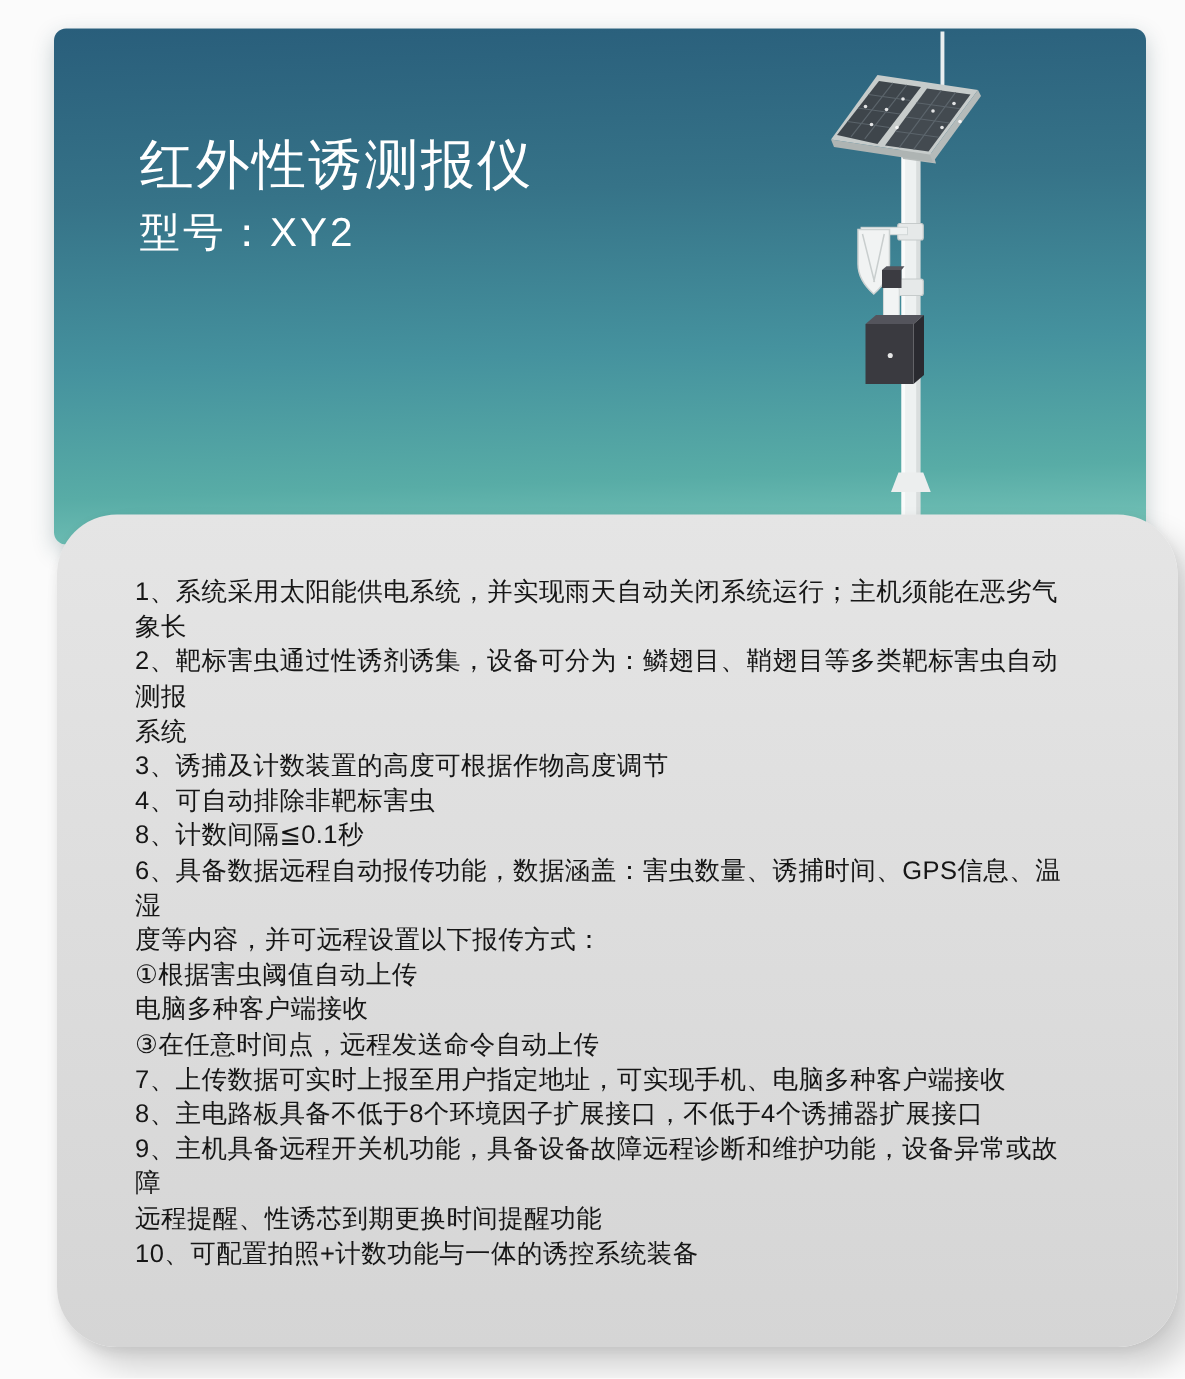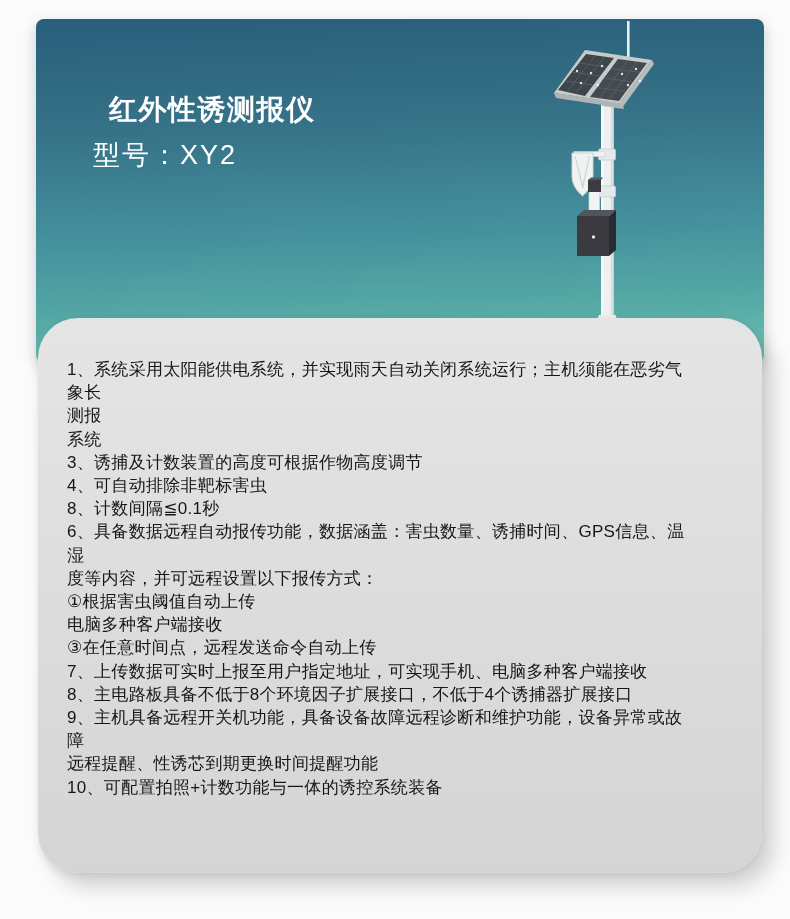--- a/index.html
+++ b/index.html
@@ -10,37 +10,37 @@
   }
   
   .hero{
     position:absolute;left:36px;top:19px;width:728px;height:344px;
     border-radius:8px;
     background:linear-gradient(178deg,#295e7b 0%,#367388 32%,#45929e 62%,#58aca6 85%,#7ac7bb 100%);
     box-shadow:0 5px 14px rgba(30,70,80,.25);
   }
   .hero-text{position:absolute;left:57px;top:72px;color:#ffffff;}
   .hero-title{
-    font-size:28px;font-weight:bold;letter-spacing:1.5px;line-height:37px;
+    font-size:36px;font-weight:normal;letter-spacing:1.5px;line-height:37px;
     white-space:nowrap;
-    margin-left:16px;
   }
   .hero-model{
     font-size:27px;font-weight:400;letter-spacing:2px;margin-top:9px;
     white-space:nowrap;
   }
   .hero-desc{margin-top:25px;font-size:18.5px;line-height:22px;letter-spacing:.5px;}
   .hero-desc .desc-line{white-space:nowrap;}
   .illustration{position:absolute;left:414px;top:0;width:314px;height:344px;}
   
   .card{
-    position:absolute;left:38px;top:318px;width:724px;height:555px;
+    position:absolute;left:38px;top:343px;width:724px;height:555px;
     border-radius:40px;
     background:linear-gradient(180deg,#e5e5e5 0%,#dcdcdc 55%,#d5d5d5 100%);
     box-shadow:12px 14px 20px rgba(0,0,0,.16),0 3px 8px rgba(0,0,0,.08);
+    padding-left:23px;
   }
   .features{
     padding:40px 22px 0 29px;
     font-size:17px;line-height:23.2px;color:#161616;letter-spacing:.3px;
   }
   .features .feature-line{white-space:nowrap;}
 </style>
 </head>
 <body>
 
@@ -111,20 +111,21 @@
         <rect x="127" y="197" width="32" height="40" fill="#3a3a40"></rect>
         <circle cx="143.5" cy="218" r="1.7" fill="#e6e6e6"></circle>
       </g>
     </svg>
   </div>
 
   <div class="card">
     <div class="features">
         <div class="feature-line">1、系统采用太阳能供电系统，并实现雨天自动关闭系统运行；主机须能在恶劣气</div>
         <div class="feature-line">象长</div>
+        <div class="feature-line">2、靶标害虫通过性诱剂诱集，设备可分为：鳞翅目、鞘翅目等多类靶标害虫自动</div>
         <div class="feature-line">测报</div>
         <div class="feature-line">系统</div>
         <div class="feature-line">3、诱捕及计数装置的高度可根据作物高度调节</div>
         <div class="feature-line">4、可自动排除非靶标害虫</div>
         <div class="feature-line">8、计数间隔≦0.1秒</div>
         <div class="feature-line">6、具备数据远程自动报传功能，数据涵盖：害虫数量、诱捕时间、GPS信息、温</div>
         <div class="feature-line">湿</div>
         <div class="feature-line">度等内容，并可远程设置以下报传方式：</div>
         <div class="feature-line">①根据害虫阈值自动上传</div>
         <div class="feature-line">电脑多种客户端接收</div>

